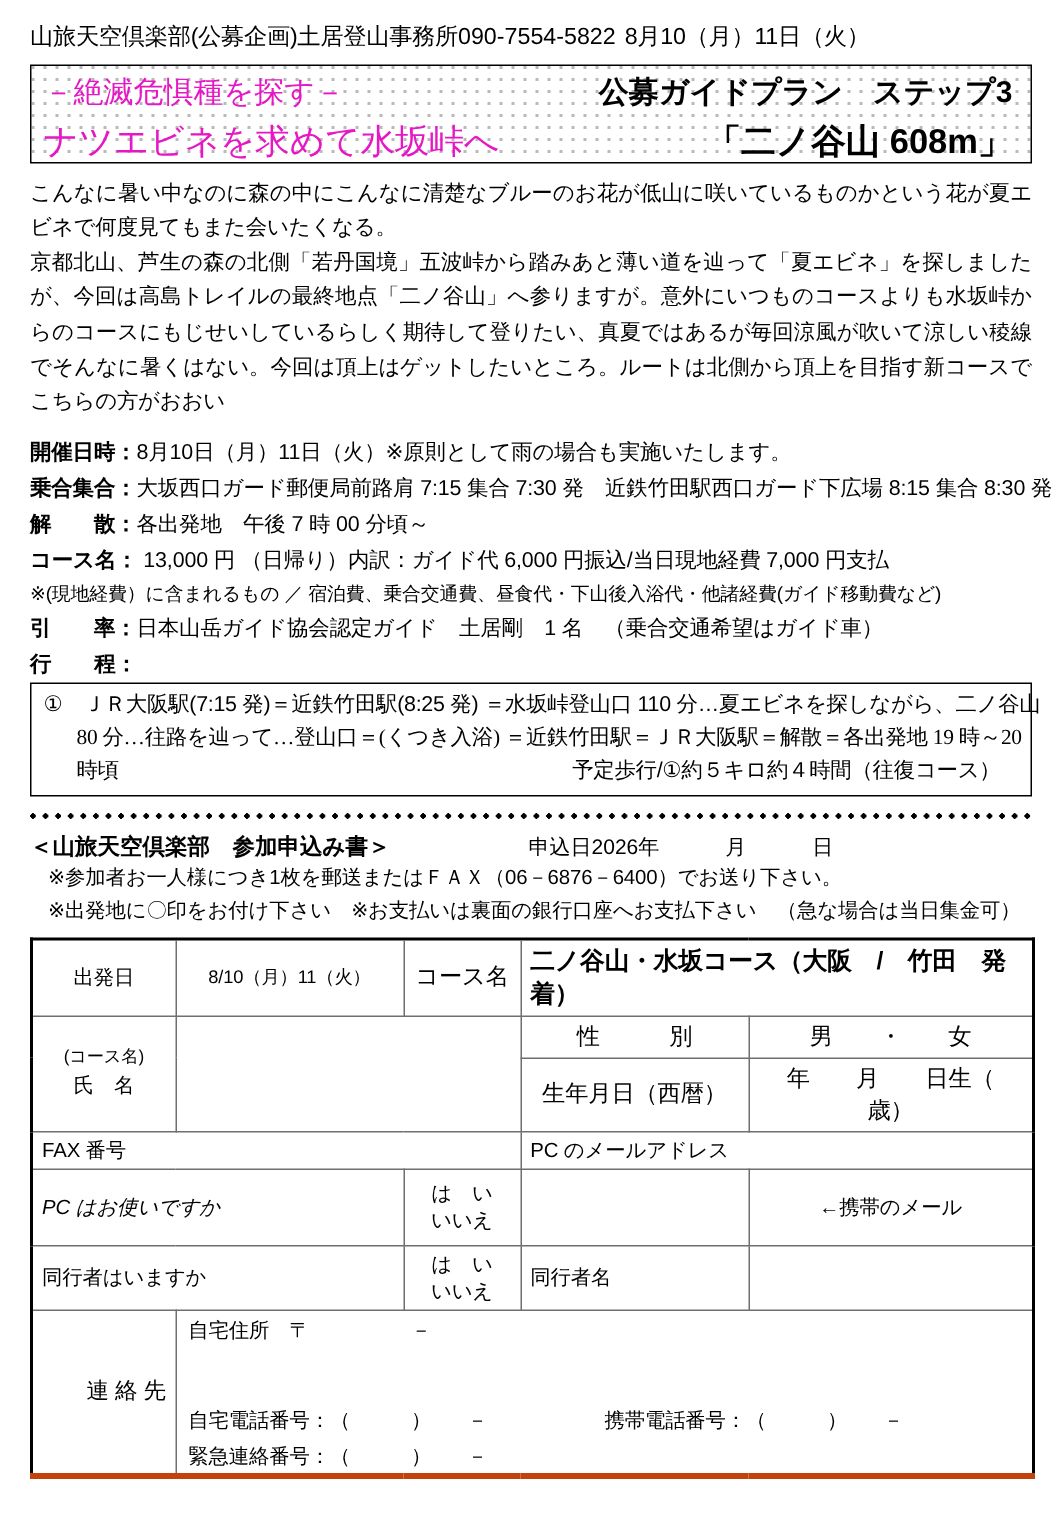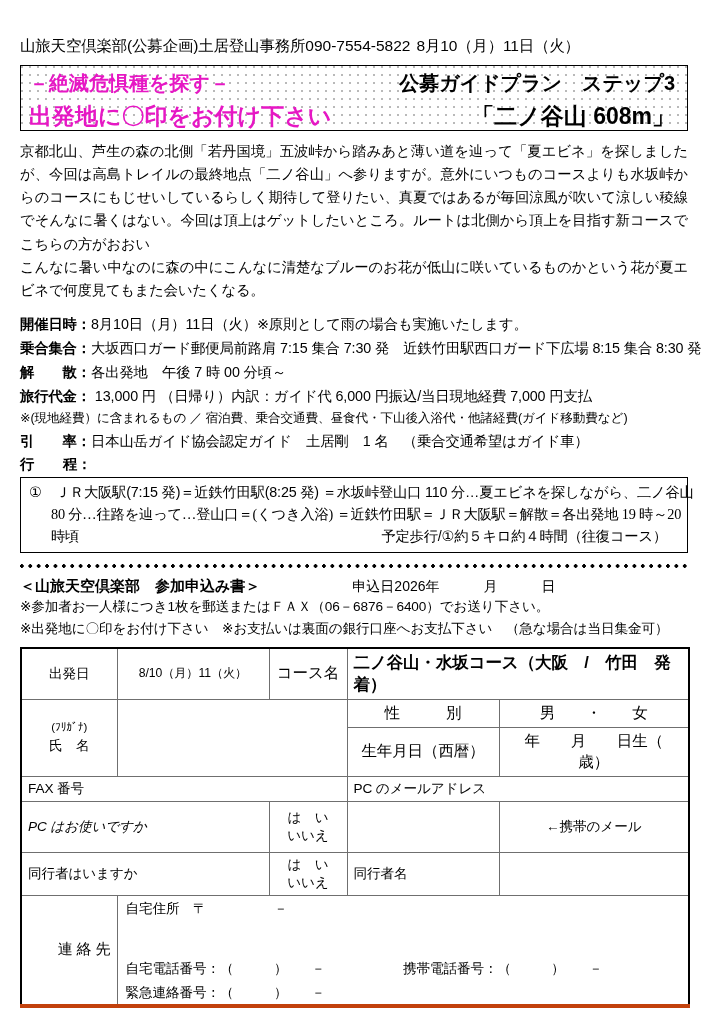--- a/index.html
+++ b/index.html
@@ -20,21 +20,21 @@
     height: 1024px;
     box-sizing: border-box;
     padding: 0 20px;
     overflow: hidden;
   }
 
   
   .org-line {
     font-size: 15.5px;
     letter-spacing: -0.2px;
-    padding-top: 36px;
+    padding-top: 14px;
     white-space: nowrap;
   }
   .org-line .phone { letter-spacing: 0px; }
   .org-line .dates { margin-left: 6px; }
 
   
   .banner {
     margin-top: 8px;
     border: 1.5px solid #000;
     height: 66px;
@@ -47,21 +47,21 @@
     padding: 4px 8px 0 8px;
   }
   .banner-row {
     display: flex;
     align-items: baseline;
     height: 31px;
     white-space: nowrap;
   }
   .banner-left {
     color: #e617c4;
-    font-weight: bold;
+    font-weight: normal;
     font-size: 20px;
     letter-spacing: 0px;
   }
   .banner-left.line2 { font-size: 23px; }
   .banner-right {
     color: #000;
     font-weight: bold;
     font-size: 20px;
     margin-left: auto;
     padding-right: 4px;
@@ -133,20 +133,21 @@
     gap: 0;
   }
   .app-head .applydate .s1 { margin-right: 0; }
   .app-head .applydate .s2 { margin-right: 44px; }
   .app-head .applydate .s3 { margin-right: 44px; }
   .note {
     font-size: 13.6px;
     line-height: 1.6;
     letter-spacing: -0.1px;
     white-space: nowrap;
+    margin-left: 12px;
   }
 
   
   table.form {
     margin-top: 7px;
     width: 668px;
     border-collapse: collapse;
     table-layout: fixed;
     font-size: 13.6px;
   }
@@ -186,42 +187,42 @@
   <div class="org-line">
     <span>山旅天空倶楽部(公募企画)土居登山事務所</span><span class="phone">090-7554-5822</span><span class="dates">8月10（月）11日（火）</span>
   </div>
 
   <div class="banner">
     <div class="banner-row">
       <span class="banner-left">－絶滅危惧種を探す－</span>
       <span class="banner-right">公募ガイドプラン　ステップ3</span>
     </div>
     <div class="banner-row">
-      <span class="banner-left line2">出発地に〇印をお付け下さい</span>
+      <span class="banner-left line2">ナツエビネを求めて水坂峠へ</span>
       <span class="banner-right line2">「二ノ谷山 608m」</span>
     </div>
   </div>
 
   <div class="intro">
+    <p>こんなに暑い中なのに森の中にこんなに清楚なブルーのお花が低山に咲いているものかという花が夏エビネで何度見てもまた会いたくなる。</p>
     <p>京都北山、芦生の森の北側「若丹国境」五波峠から踏みあと薄い道を辿って「夏エビネ」を探しましたが、今回は高島トレイルの最終地点「二ノ谷山」へ参りますが。意外にいつものコースよりも水坂峠からのコースにもじせいしているらしく期待して登りたい、真夏ではあるが毎回涼風が吹いて涼しい稜線でそんなに暑くはない。今回は頂上はゲットしたいところ。ルートは北側から頂上を目指す新コースでこちらの方がおおい</p>
-    <p>こんなに暑い中なのに森の中にこんなに清楚なブルーのお花が低山に咲いているものかという花が夏エビネで何度見てもまた会いたくなる。</p>
   </div>
 
   <div class="details">
     <div class="drow">
       <span class="lbl">開催日時：</span><span>8月10日（月）11日（火）※原則として雨の場合も実施いたします。</span>
     </div>
     <div class="drow">
       <span class="lbl">乗合集合：</span><span>大坂西口ガード郵便局前路肩 7:15 集合 7:30 発　近鉄竹田駅西口ガード下広場 8:15 集合 8:30 発</span>
     </div>
     <div class="drow">
       <span class="lbl">解　　散：</span><span>各出発地　午後 7 時 00 分頃～</span>
     </div>
     <div class="drow">
-      <span class="lbl">旅行代金：</span><span> 13,000 円 （日帰り）内訳：ガイド代 6,000 円振込/当日現地経費 7,000 円支払</span>
+      <span class="lbl">コース名：</span><span> 13,000 円 （日帰り）内訳：ガイド代 6,000 円振込/当日現地経費 7,000 円支払</span>
     </div>
     <div class="drow small">
       <span>※(現地経費）に含まれるもの ／ 宿泊費、乗合交通費、昼食代・下山後入浴代・他諸経費(ガイド移動費など)</span>
     </div>
     <div class="drow">
       <span class="lbl">引　　率：</span><span>日本山岳ガイド協会認定ガイド　土居剛　1 名　（乗合交通希望はガイド車）</span>
     </div>
   </div>
 
   <div class="itin-label">行　　程：</div>
@@ -260,21 +261,21 @@
     <tbody>
         <tr>
       <td class="outer-l outer-t c-center h-30">出発日</td>
       <td class="outer-t c-center tiny">8/10（月）11（火）</td>
       <td class="outer-t c-center mid">コース名</td>
       <td class="outer-t outer-r big" colspan="2">二ノ谷山・水坂コース（大阪　/　竹田　発着）</td>
     </tr>
 
     <tr>
       <td class="outer-l c-center namecell" rowspan="2">
-        <div class="kana">(ﾌﾘｶﾞﾅ)</div>
+        <div class="kana">(コース名)</div>
         <div>氏　名</div>
       </td>
       <td rowspan="2" colspan="2" class="h-56"></td>
       <td class="c-center mid">性　　　別</td>
       <td class="outer-r c-center mid">男　　・　　女</td>
     </tr>
     <tr>
       <td class="c-center mid">生年月日（西暦）</td>
       <td class="outer-r c-center mid">年　　月　　日生（　　歳）</td>
     </tr>

